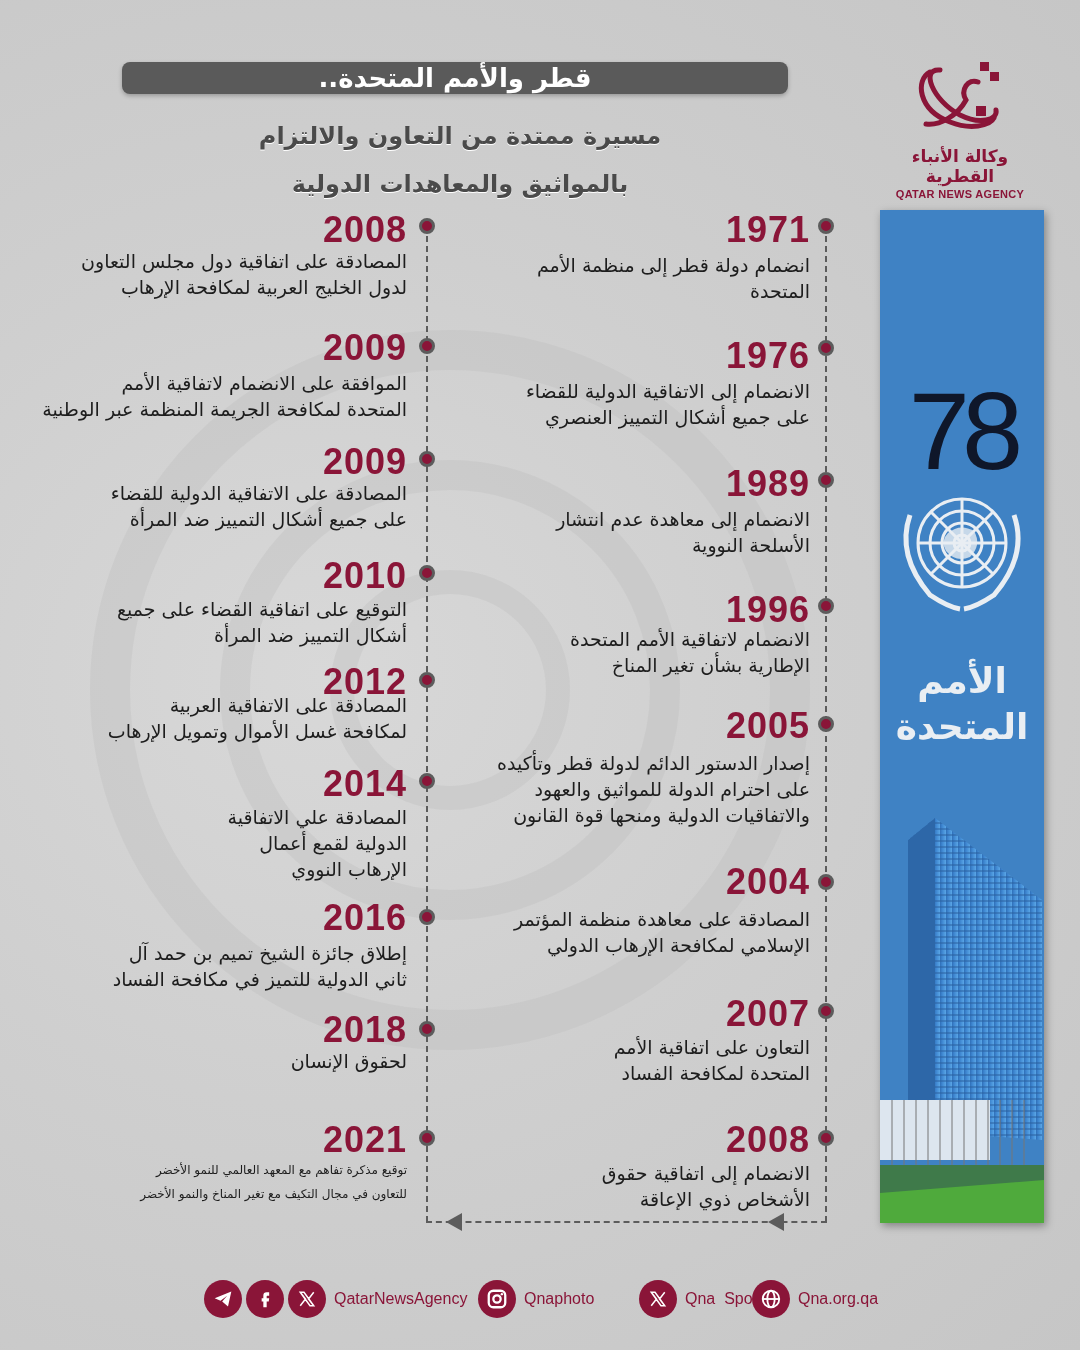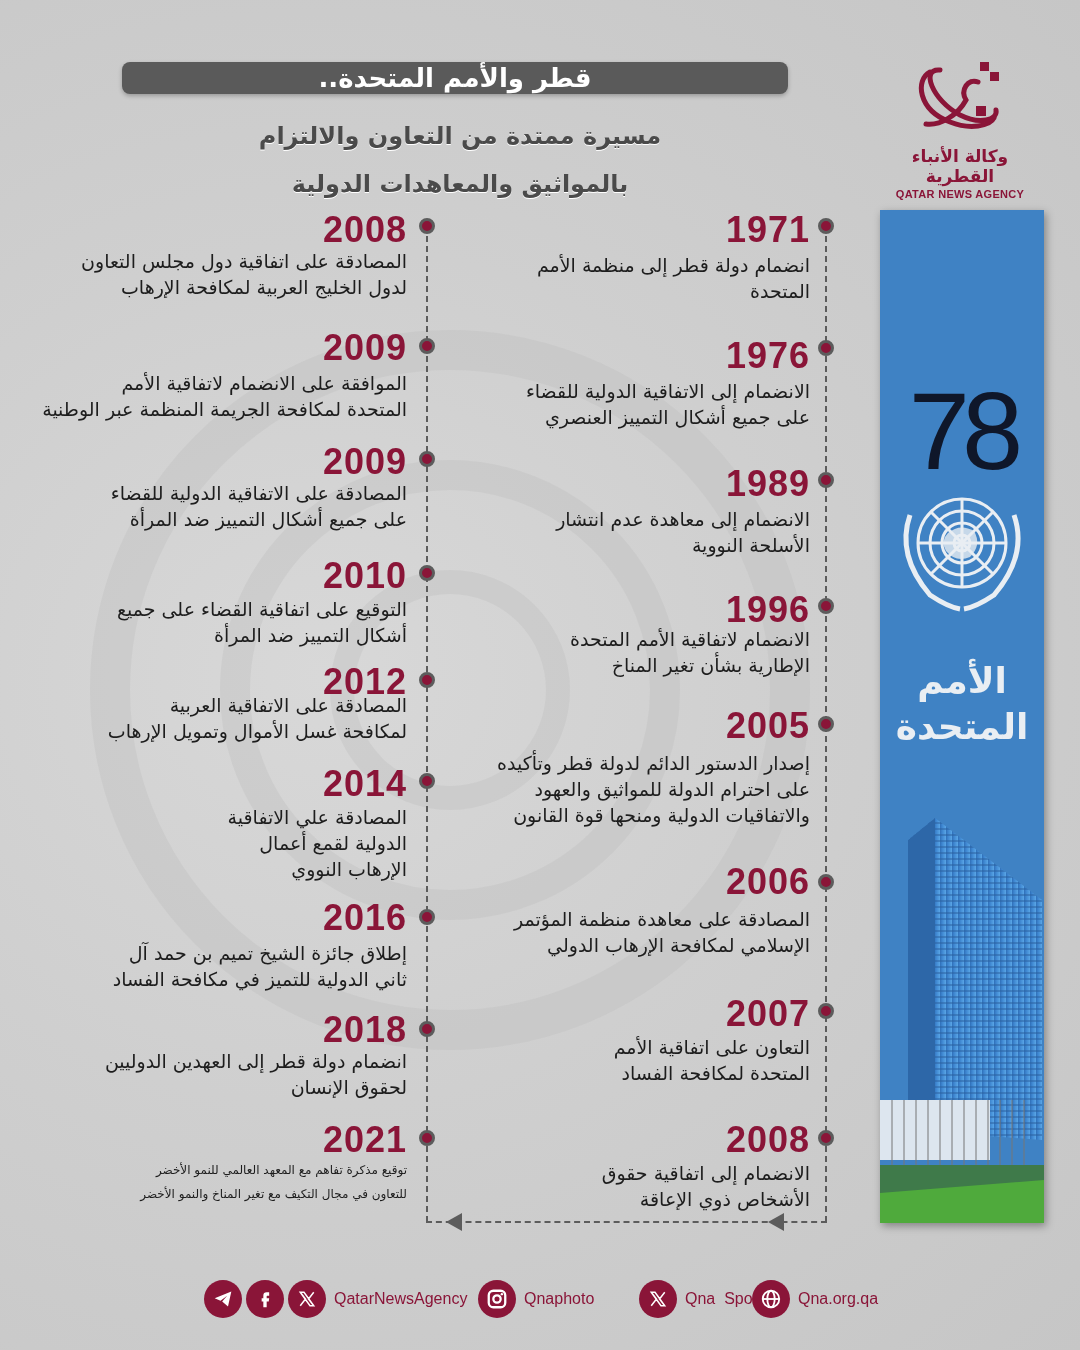--- a/index.html
+++ b/index.html
@@ -228,21 +228,21 @@
   </div>
   <div class="item" style="top:708px; width:320px;">
     <div class="year">2005</div>
     <div class="desc" style="top:42px;">
       <div>إصدار الدستور الدائم لدولة قطر وتأكيده</div>
       <div>على احترام الدولة للمواثيق والعهود</div>
       <div>والاتفاقيات الدولية ومنحها قوة القانون</div>
     </div>
   </div>
   <div class="item" style="top:864px; width:320px;">
-    <div class="year">2006</div>
+    <div class="year">2004</div>
     <div class="desc" style="top:42px;">
       <div>المصادقة على معاهدة منظمة المؤتمر</div>
       <div>الإسلامي لمكافحة الإرهاب الدولي</div>
     </div>
   </div>
   <div class="item" style="top:996px; width:320px;">
     <div class="year">2007</div>
     <div class="desc" style="top:38px;">
       <div>التعاون على اتفاقية الأمم</div>
       <div>المتحدة لمكافحة الفساد</div>
@@ -313,21 +313,20 @@
   <div class="item" style="top:900px; width:360px;">
     <div class="year">2016</div>
     <div class="desc" style="top:40px;">
       <div>إطلاق جائزة الشيخ تميم بن حمد آل</div>
       <div>ثاني الدولية للتميز في مكافحة الفساد</div>
     </div>
   </div>
   <div class="item" style="top:1012px; width:360px;">
     <div class="year">2018</div>
     <div class="desc" style="top:36px;">
-      <div>انضمام دولة قطر إلى العهدين الدوليين</div>
       <div>لحقوق الإنسان</div>
     </div>
   </div>
   <div class="item" style="top:1122px; width:360px;">
     <div class="year">2021</div>
     <div class="desc" style="top:36px; font-size:12px; line-height:24px;">
       <div>توقيع مذكرة تفاهم مع المعهد العالمي للنمو الأخضر</div>
       <div>للتعاون في مجال التكيف مع تغير المناخ والنمو الأخضر</div>
     </div>
   </div>

